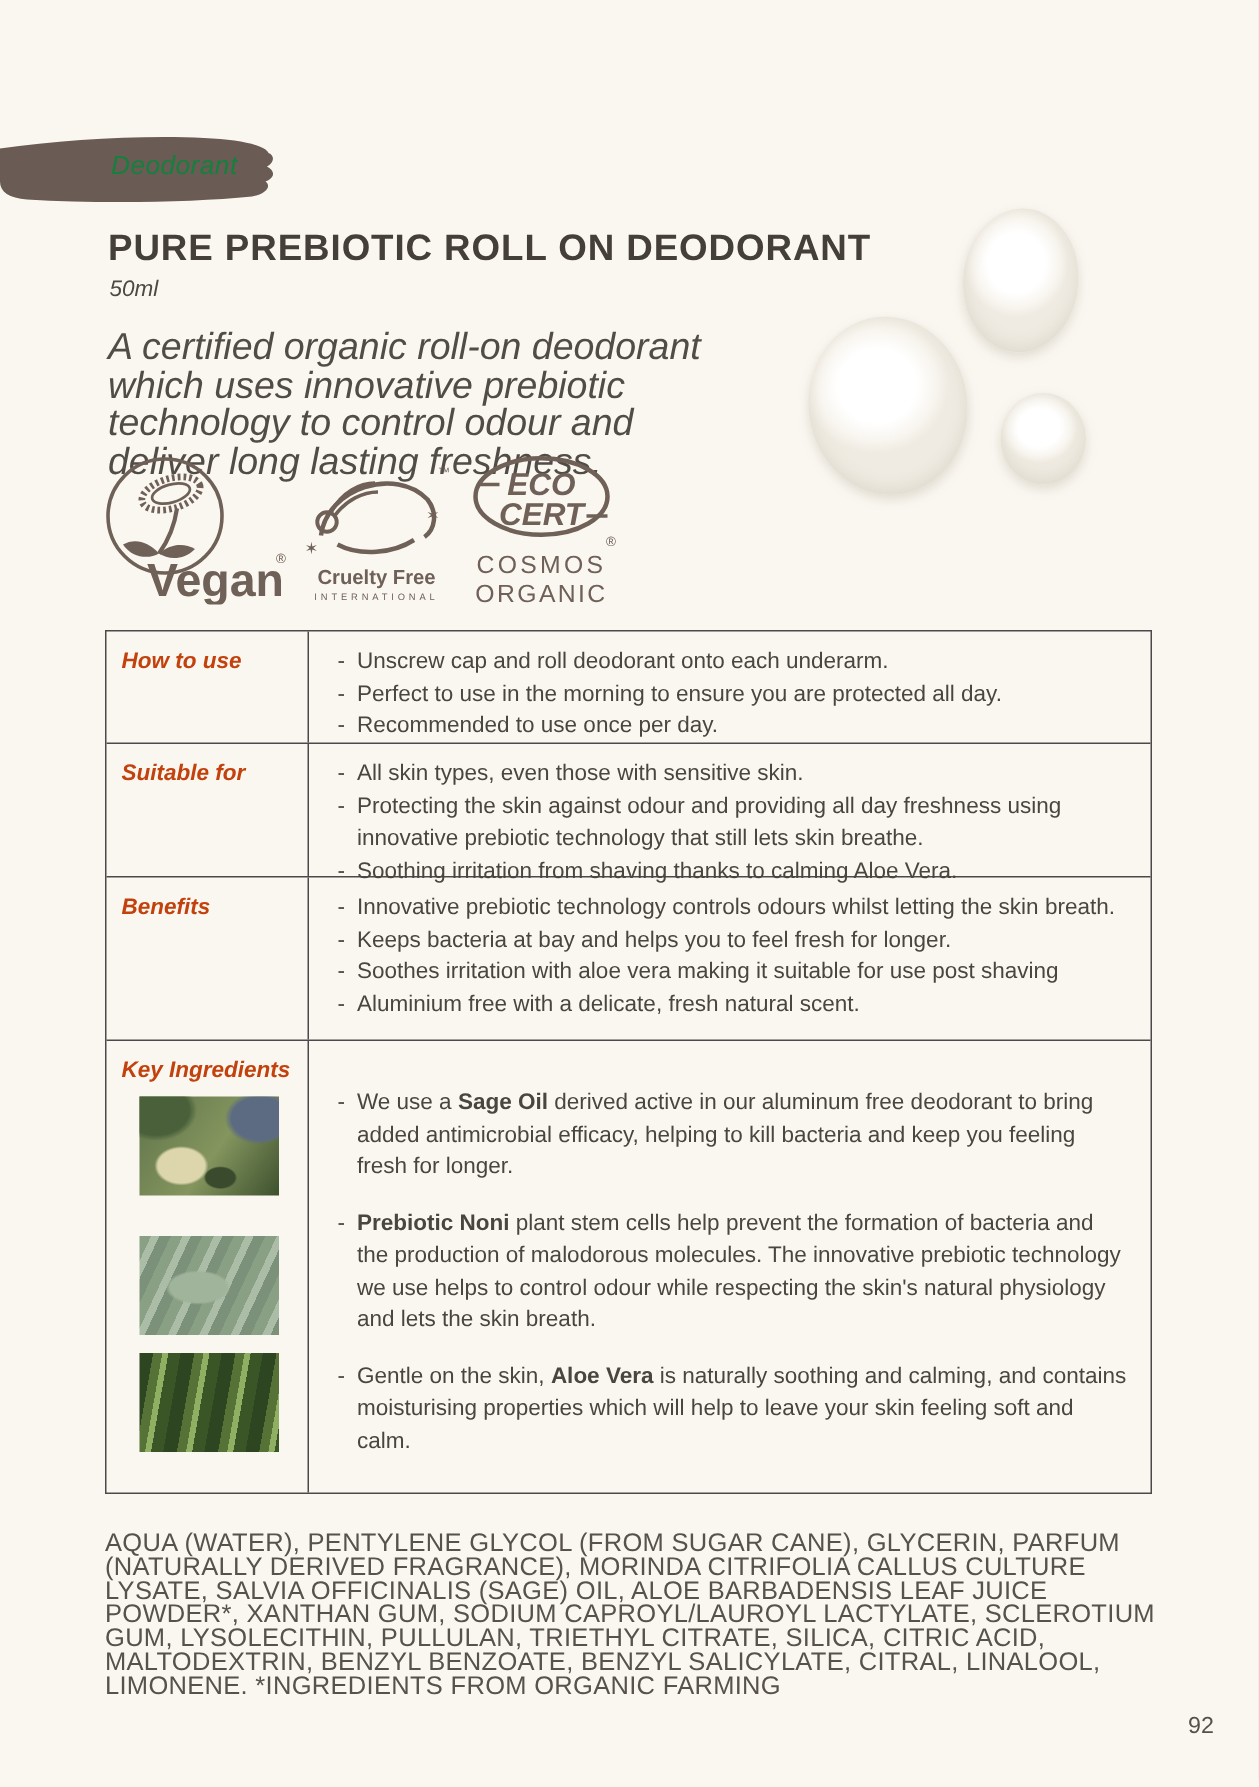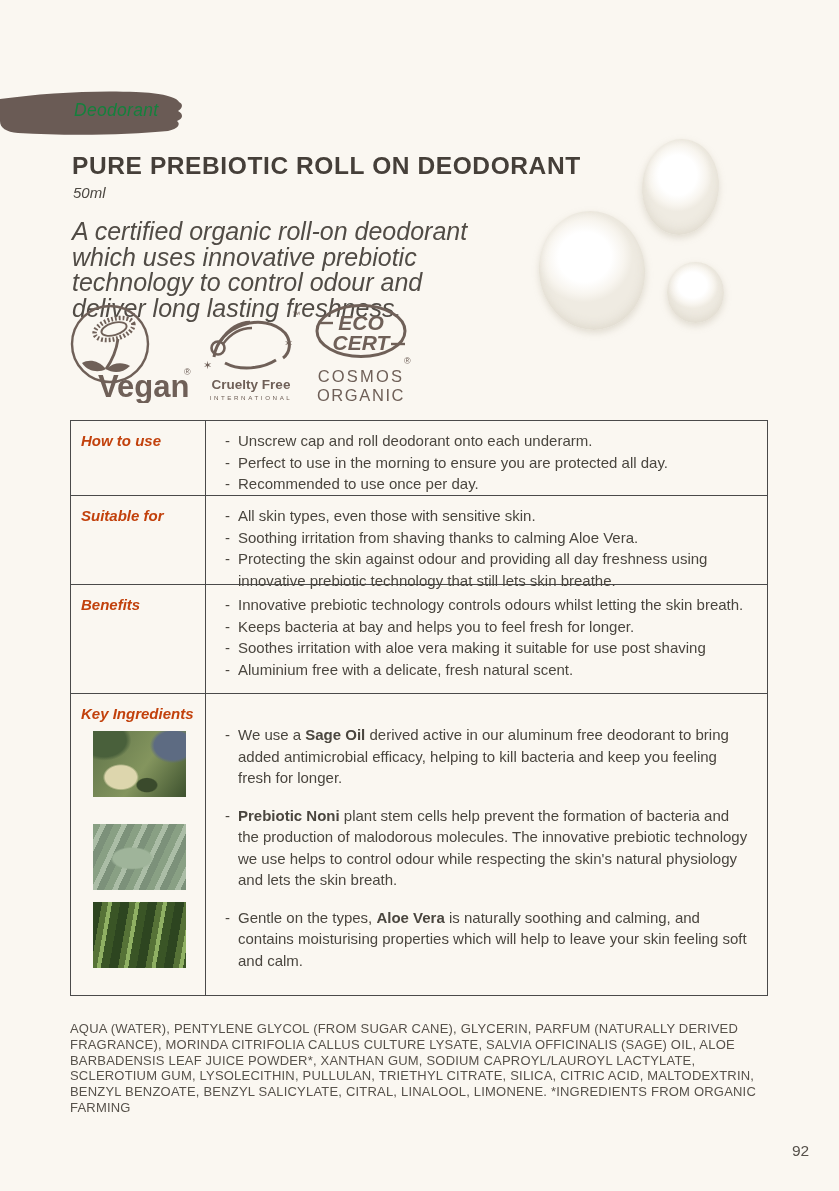--- a/index.html
+++ b/index.html
@@ -84,21 +84,21 @@
       repeating-linear-gradient(115deg, #89a084 0 7px, #abbda6 7px 12px, #7c917a 12px 19px);
   }
   .img-aloe { margin-top:12px;
     background:
       repeating-linear-gradient(100deg, #2d4520 0 9px, #567237 9px 15px, #8fb063 15px 19px, #3a5526 19px 27px);
   }
 
   
   .full-ing { position:absolute; left:70px; top:1021px; width:716px; }
   .full-ing .fi-head { font-weight:bold; font-style:italic; font-size:13px; color:#4d4943; margin-bottom:3px; }
-  .full-ing .fi-text { font-size:13px; line-height:15.8px; color:#57524b; letter-spacing:.2px; }
+  .full-ing .fi-text { font-size:17px; line-height:15.8px; color:#57524b; letter-spacing:.2px; }
 
   .page-number { position:absolute; left:792px; top:1142px; font-size:15.5px; color:#55504a; }
 </style>
 </head>
 <body>
 
 <div class="page">
 
   <div class="brush-tag">
     <svg width="188" height="46" viewBox="0 0 188 46">
@@ -174,24 +174,24 @@
 
     <div class="trow row-suitable">
       <div class="tlabel-col">
         <div class="tlabel">Suitable for</div>
       </div>
       <div class="tcontent">
         <div class="bullet">
             <span class="bt">All skin types, even those with sensitive skin.</span>
           </div>
         <div class="bullet">
+            <span class="bt">Protecting the skin against odour and providing all day freshness using innovative prebiotic technology that still lets skin breathe.</span>
+          </div>
+        <div class="bullet">
             <span class="bt">Soothing irritation from shaving thanks to calming Aloe Vera.</span>
-          </div>
-        <div class="bullet">
-            <span class="bt">Protecting the skin against odour and providing all day freshness using innovative prebiotic technology that still lets skin breathe.</span>
           </div>
       </div>
     </div>
 
     <div class="trow row-benefits">
       <div class="tlabel-col">
         <div class="tlabel">Benefits</div>
       </div>
       <div class="tcontent">
         <div class="bullet">
@@ -217,21 +217,21 @@
         <div class="ing-img img-aloe"></div>
       </div>
       <div class="tcontent">
         <div class="bullet para">
           <span class="bt"><span>We use a </span><b>Sage Oil</b><span> derived active in our aluminum free deodorant to bring added antimicrobial efficacy, helping to kill bacteria and keep you feeling fresh for longer.</span></span>
         </div>
         <div class="bullet para">
           <span class="bt"><span></span><b>Prebiotic Noni</b><span> plant stem cells help prevent the formation of bacteria and the production of malodorous molecules. The innovative prebiotic technology we use helps to control odour while respecting the skin's natural physiology and lets the skin breath.</span></span>
         </div>
         <div class="bullet para">
-          <span class="bt"><span>Gentle on the types, </span><b>Aloe Vera</b><span> is naturally soothing and calming, and contains moisturising properties which will help to leave your skin feeling soft and calm.</span></span>
+          <span class="bt"><span>Gentle on the skin, </span><b>Aloe Vera</b><span> is naturally soothing and calming, and contains moisturising properties which will help to leave your skin feeling soft and calm.</span></span>
         </div>
       </div>
     </div>
 
   </div>
 
   <div class="full-ing">
     <div class="fi-text">AQUA (WATER), PENTYLENE GLYCOL (FROM SUGAR CANE), GLYCERIN, PARFUM (NATURALLY DERIVED FRAGRANCE), MORINDA CITRIFOLIA CALLUS CULTURE LYSATE, SALVIA OFFICINALIS (SAGE) OIL, ALOE BARBADENSIS LEAF JUICE POWDER*, XANTHAN GUM, SODIUM CAPROYL/LAUROYL LACTYLATE, SCLEROTIUM GUM, LYSOLECITHIN, PULLULAN, TRIETHYL CITRATE, SILICA, CITRIC ACID, MALTODEXTRIN, BENZYL BENZOATE, BENZYL SALICYLATE, CITRAL, LINALOOL, LIMONENE. *INGREDIENTS FROM ORGANIC FARMING</div>
   </div>
 

